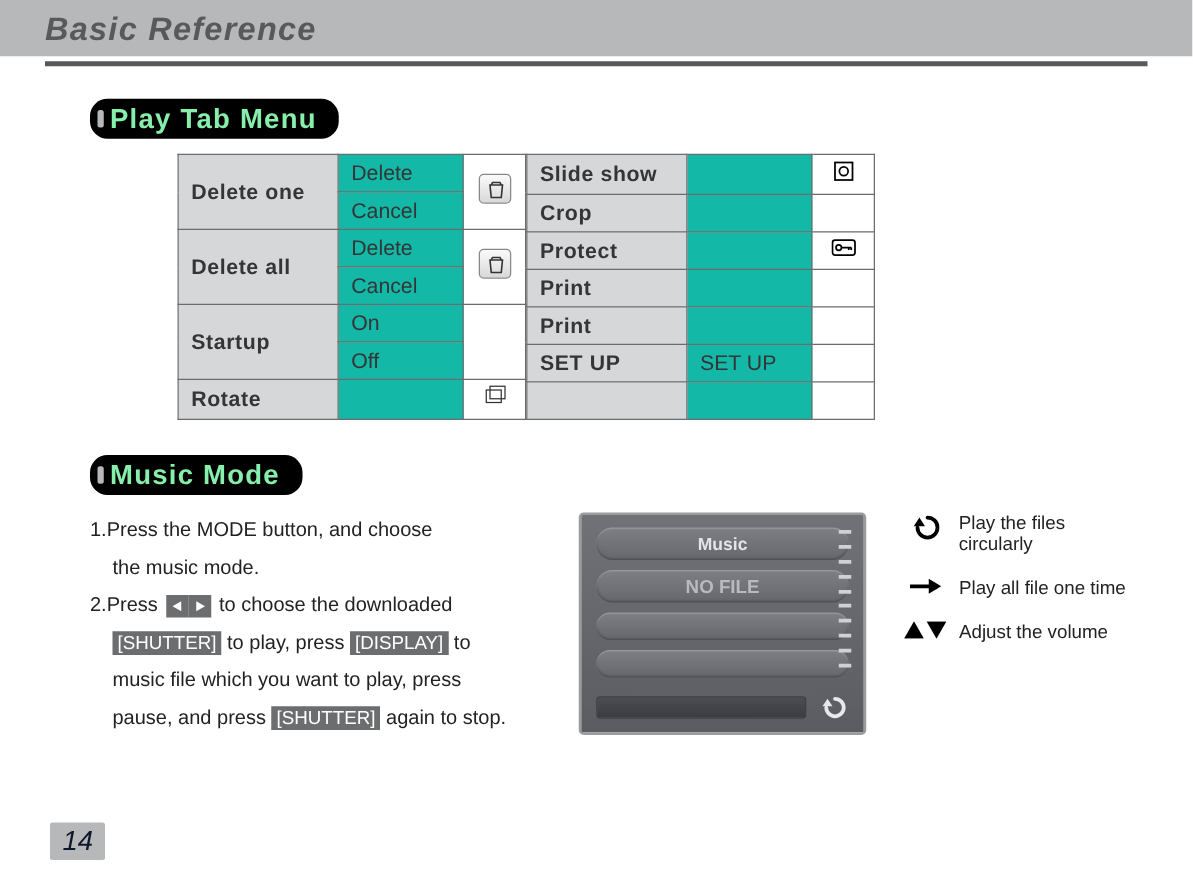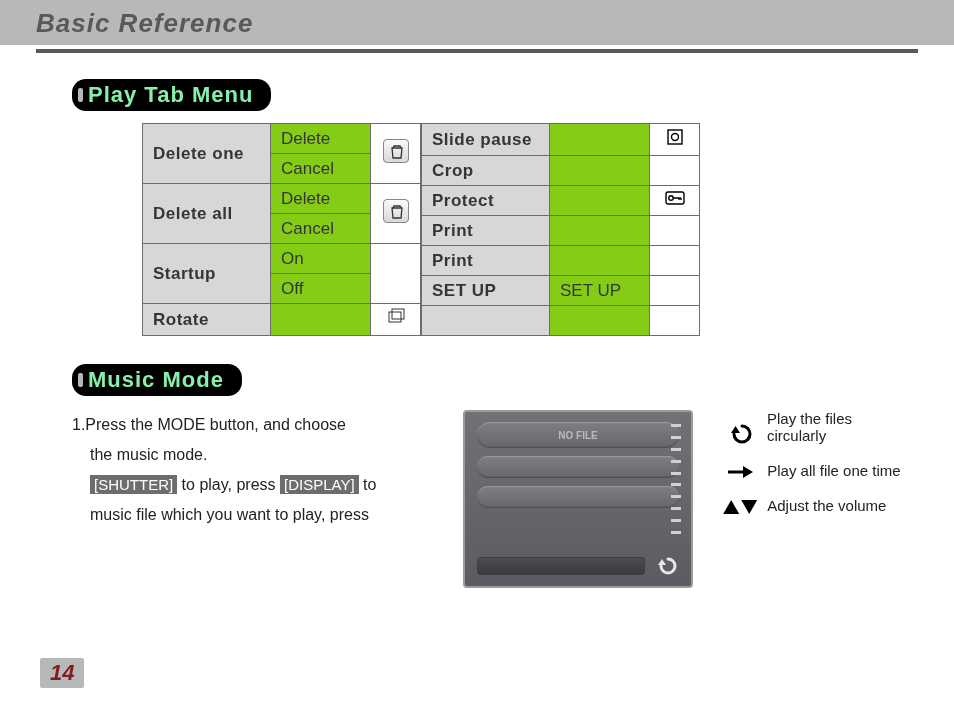--- a/index.html
+++ b/index.html
@@ -64,21 +64,21 @@
     font-size: 17px;
   }
   table.menu td {
     border: 1px solid #6b6c6e;
     padding: 4px 10px;
     height: 30px;
     vertical-align: middle;
     color: #343536;
   }
   .label-col { width: 128px; background:#d6d7d9; font-weight:bold; letter-spacing:0.5px;}
-  .val-col   { width: 100px; background:#84cc16; }
+  .val-col   { width: 100px; background:#14b8a6; }
   .icon-col  { width: 50px;  background:#fff; text-align:center; }
   .mini-btn {
     display:inline-block;
     width:26px; height:24px;
     border:1px solid #888;
     border-radius:4px;
     background: linear-gradient(#fafafa,#d8d8d8);
     position:relative;
   }
   .mini-btn svg { position:absolute; left:4px; top:3px; }
@@ -129,21 +129,21 @@
   .bar {
     height:26px;
     border-radius:13px;
     background: linear-gradient(#7d7f85,#65676d);
     margin-bottom:8px;
     display:flex;
     align-items:center;
     justify-content:center;
     box-shadow: inset 0 1px 1px rgba(255,255,255,.25), inset 0 -1px 2px rgba(0,0,0,.3);
   }
-  .bar.dim { color:#b9babd; font-weight:bold; font-size:10px;}
+  .bar.dim { color:#b9babd; font-weight:bold; font-size:15px;}
   .scale {
     position:absolute;
     right:10px; top:12px;
     width:10px; height:110px;
     display:flex; flex-direction:column; justify-content:space-between;
   }
   .scale div{height:3px;background:#d0d1d3;}
   .screen .bottom{
     position:absolute;
     left:12px; right:12px; bottom:8px;
@@ -154,44 +154,43 @@
     background:linear-gradient(#4b4d52,#3a3c41);
   }
   .back-ic { width:24px;height:24px; }
 
   .legend {
     margin-left: 6px;
     font-size:15px;
   }
   .lg-row {
     display:flex;
-    align-items:flex-end;
+    align-items:flex-start;
     gap:14px;
     margin-bottom:18px;
   }
   .lg-ic { width:26px; display:flex; justify-content:center;}
   .lg-ic svg { display:block; }
   .tri-pair { display:flex; gap:2px;}
   .tri-pair .t{
     width:16px;height:14px;background:#000;
   }
   .tri-pair .up{clip-path:polygon(50% 0,100% 100%,0 100%);}
   .tri-pair .dn{clip-path:polygon(0 0,100% 0,50% 100%);}
 
   .page-num {
     position:absolute;
     left:40px;
     bottom:18px;
     background:#b7b8ba;
     padding:2px 10px;
     font-size:22px;
     font-style:italic;
-    color:#7f1d1d;
+    color:#0f172a;
     border-radius:2px;
-    font-weight:bold;
   }
 </style>
 </head>
 <body>
 
 <div class="top-bar">
   <h1>Basic Reference</h1>
 </div>
 <div class="rule"></div>
 
@@ -250,21 +249,21 @@
                 </svg>
           </span>
         </td>
       </tr>
     </tbody>
       </table>
 
     <table class="menu">
       <tbody>
           <tr>
-        <td class="label-col">Slide pause</td>
+        <td class="label-col">Slide show</td>
         <td class="val-col"></td>
         <td class="icon-col">
           <span>
             <svg width="18" height="18" viewBox="0 0 18 18">
                   <rect x="2" y="2" width="14" height="14" fill="none" stroke="#000" stroke-width="1.4"></rect>
                   <circle cx="9" cy="9" r="3.5" fill="none" stroke="#000" stroke-width="1.4"></circle>
                 </svg>
           </span>
         </td>
       </tr>
@@ -311,28 +310,49 @@
   </div>
 
   
   <div class="mm-wrap">
     <div class="pill">Music Mode</div>
 
     <div class="mm-body">
       <div class="steps">
         <div>1.Press the MODE button, and choose</div>
         <div style="padding-left:18px">the music mode.</div>
+        <div>
+          <span>2.Press</span>
+          <span class="arrows">
+            <span class="ab">
+                <svg width="10" height="10">
+                  <polygon points="8,1 8,9 1,5" fill="#fff"></polygon>
+                </svg>
+              </span>
+            <span class="ab">
+                <svg width="10" height="10">
+                  <polygon points="2,1 2,9 9,5" fill="#fff"></polygon>
+                </svg>
+              </span>
+          </span>
+          <span> to choose the downloaded</span>
+        </div>
         <div style="padding-left:18px">
           <span class="kbd">[SHUTTER]</span><span> to play, press</span>
           <span class="kbd">[DISPLAY]</span><span> to</span>
         </div>
         <div style="padding-left:18px">music file which you want to play, press</div>
+        <div style="padding-left:18px">
+          <span>pause, and press</span>
+          <span class="kbd">[SHUTTER]</span><span> again to stop.</span>
+        </div>
       </div>
 
       <div class="screen">
+        <div class="bar">Music</div>
         <div class="bar dim">NO FILE</div>
         <div class="bar" style="height:22px"></div>
         <div class="bar" style="height:22px"></div>
         <div class="scale">
           <div></div>
             <div></div>
             <div></div>
             <div></div>
             <div></div>
             <div></div>

